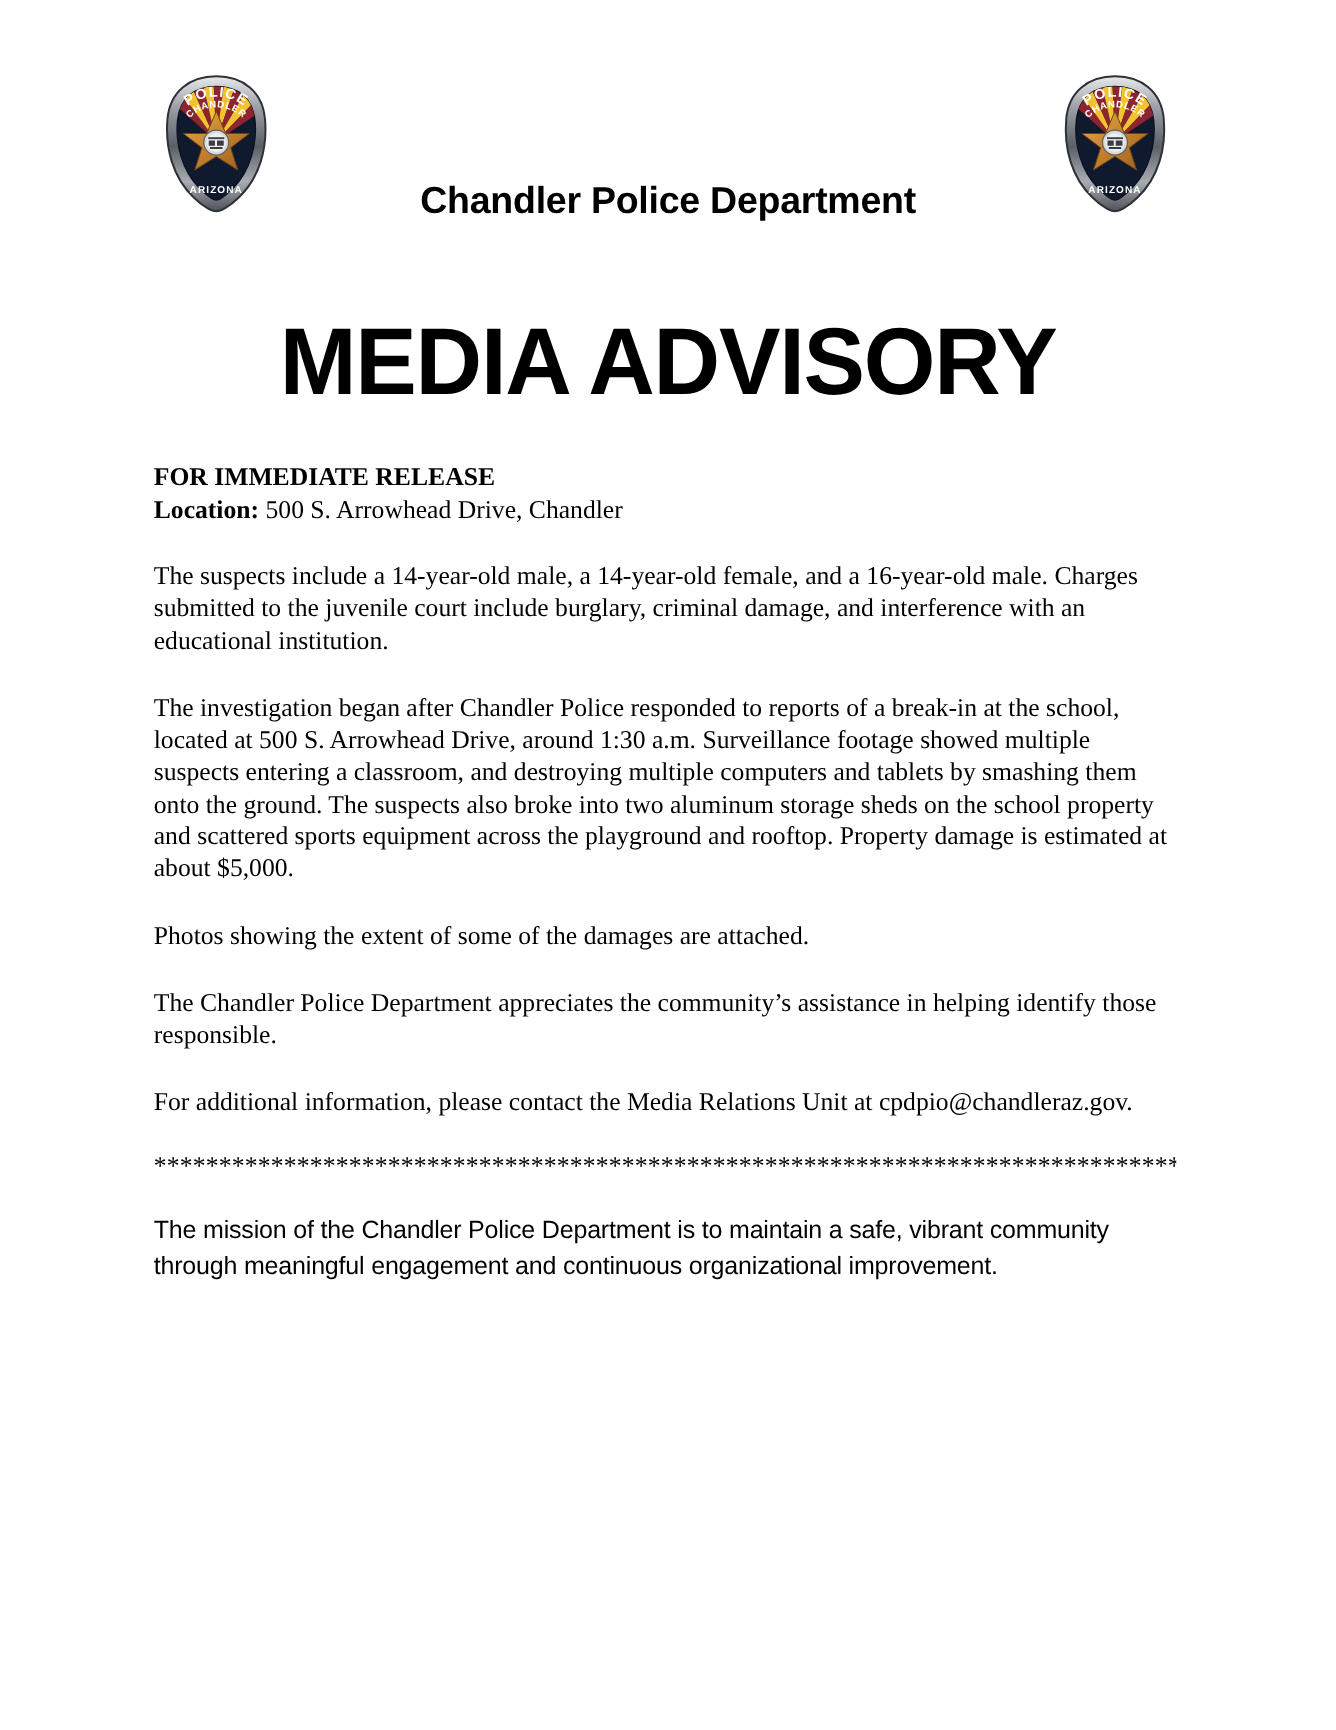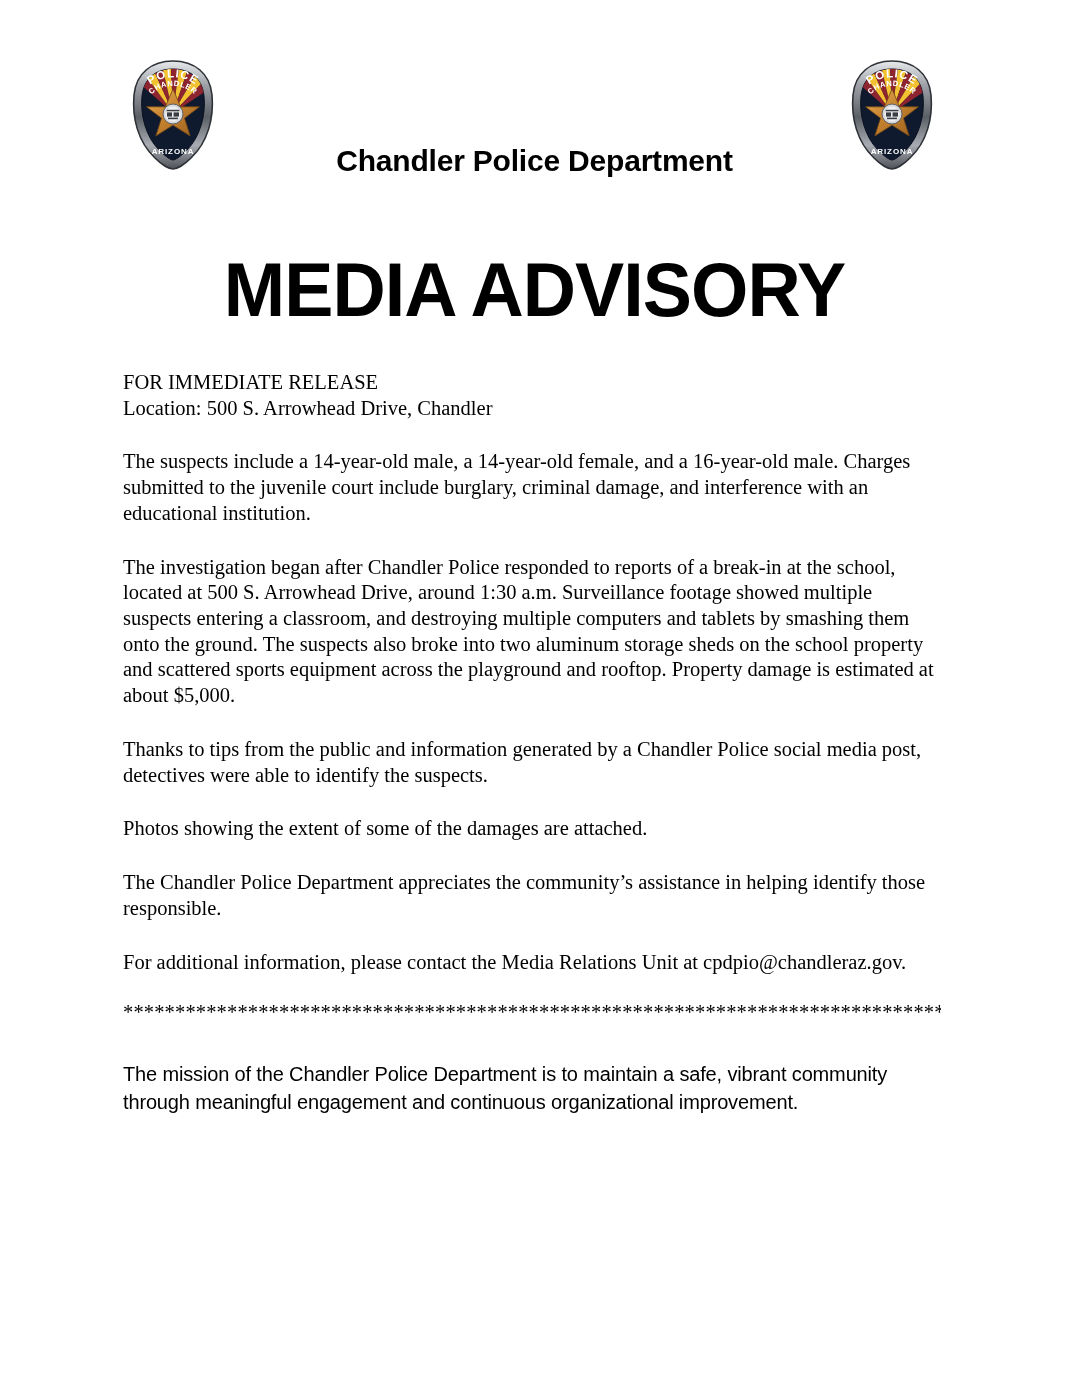--- a/index.html
+++ b/index.html
@@ -69,39 +69,39 @@
   
   .body-block {
     position: absolute;
     top: 370px;
     left: 123px;
     width: 818px;
     font-size: 20.5px;
     line-height: 1.255;
   }
   .meta-line { white-space: normal; }
-  .meta-line b { font-weight: normal; }
+  .meta-line b { font-weight: bold; }
   .para {
     margin-top: 28px;
   }
   .para.first { margin-top: 30px; }
   .para b { font-weight: bold; }
 
   .aster-divider {
     margin-top: 26px;
     font-size: 20.5px;
     line-height: 1.1;
     letter-spacing: 0.15px;
     white-space: nowrap;
     overflow: hidden;
     font-family: "Liberation Serif", "DejaVu Serif", serif;
   }
 
   .mission {
-    margin-top: 36px;
+    margin-top: 26px;
     font-family: "Liberation Sans Narrow", "Liberation Sans", "DejaVu Sans", sans-serif;
     font-size: 20px;
     line-height: 1.42;
     letter-spacing: -0.15px;
     max-width: 810px;
   }
 </style>
 </head>
 <body>
 
@@ -236,21 +236,20 @@
 
   <div class="meta-line">
     <b>Location:</b><span> 500 S. Arrowhead Drive, Chandler</span>
   </div>
 
 
   <p class="para">The suspects include a 14-year-old male, a 14-year-old female, and a 16-year-old male. Charges submitted to the juvenile court include burglary, criminal damage, and interference with an educational institution.</p>
 
   <p class="para">The investigation began after Chandler Police responded to reports of a break-in at the school, located at 500 S. Arrowhead Drive, around 1:30 a.m. Surveillance footage showed multiple suspects entering a classroom, and destroying multiple computers and tablets by smashing them onto the ground. The suspects also broke into two aluminum storage sheds on the school property and scattered sports equipment across the playground and rooftop. Property damage is estimated at about $5,000.</p>
 
-  <p class="para">Thanks to tips from the public and information generated by a Chandler Police social media post, detectives were able to identify the suspects.</p>
 
   <p class="para">Photos showing the extent of some of the damages are attached.</p>
 
   <p class="para">The Chandler Police Department appreciates the community’s assistance in helping identify those responsible.</p>
 
   <p class="para">For additional information, please contact the Media Relations Unit at cpdpio@chandleraz.gov.</p>
 
   <div class="aster-divider">*********************************************************************************</div>
 
   <div class="mission">The mission of the Chandler Police Department is to maintain a safe, vibrant community through meaningful engagement and continuous organizational improvement.</div>

